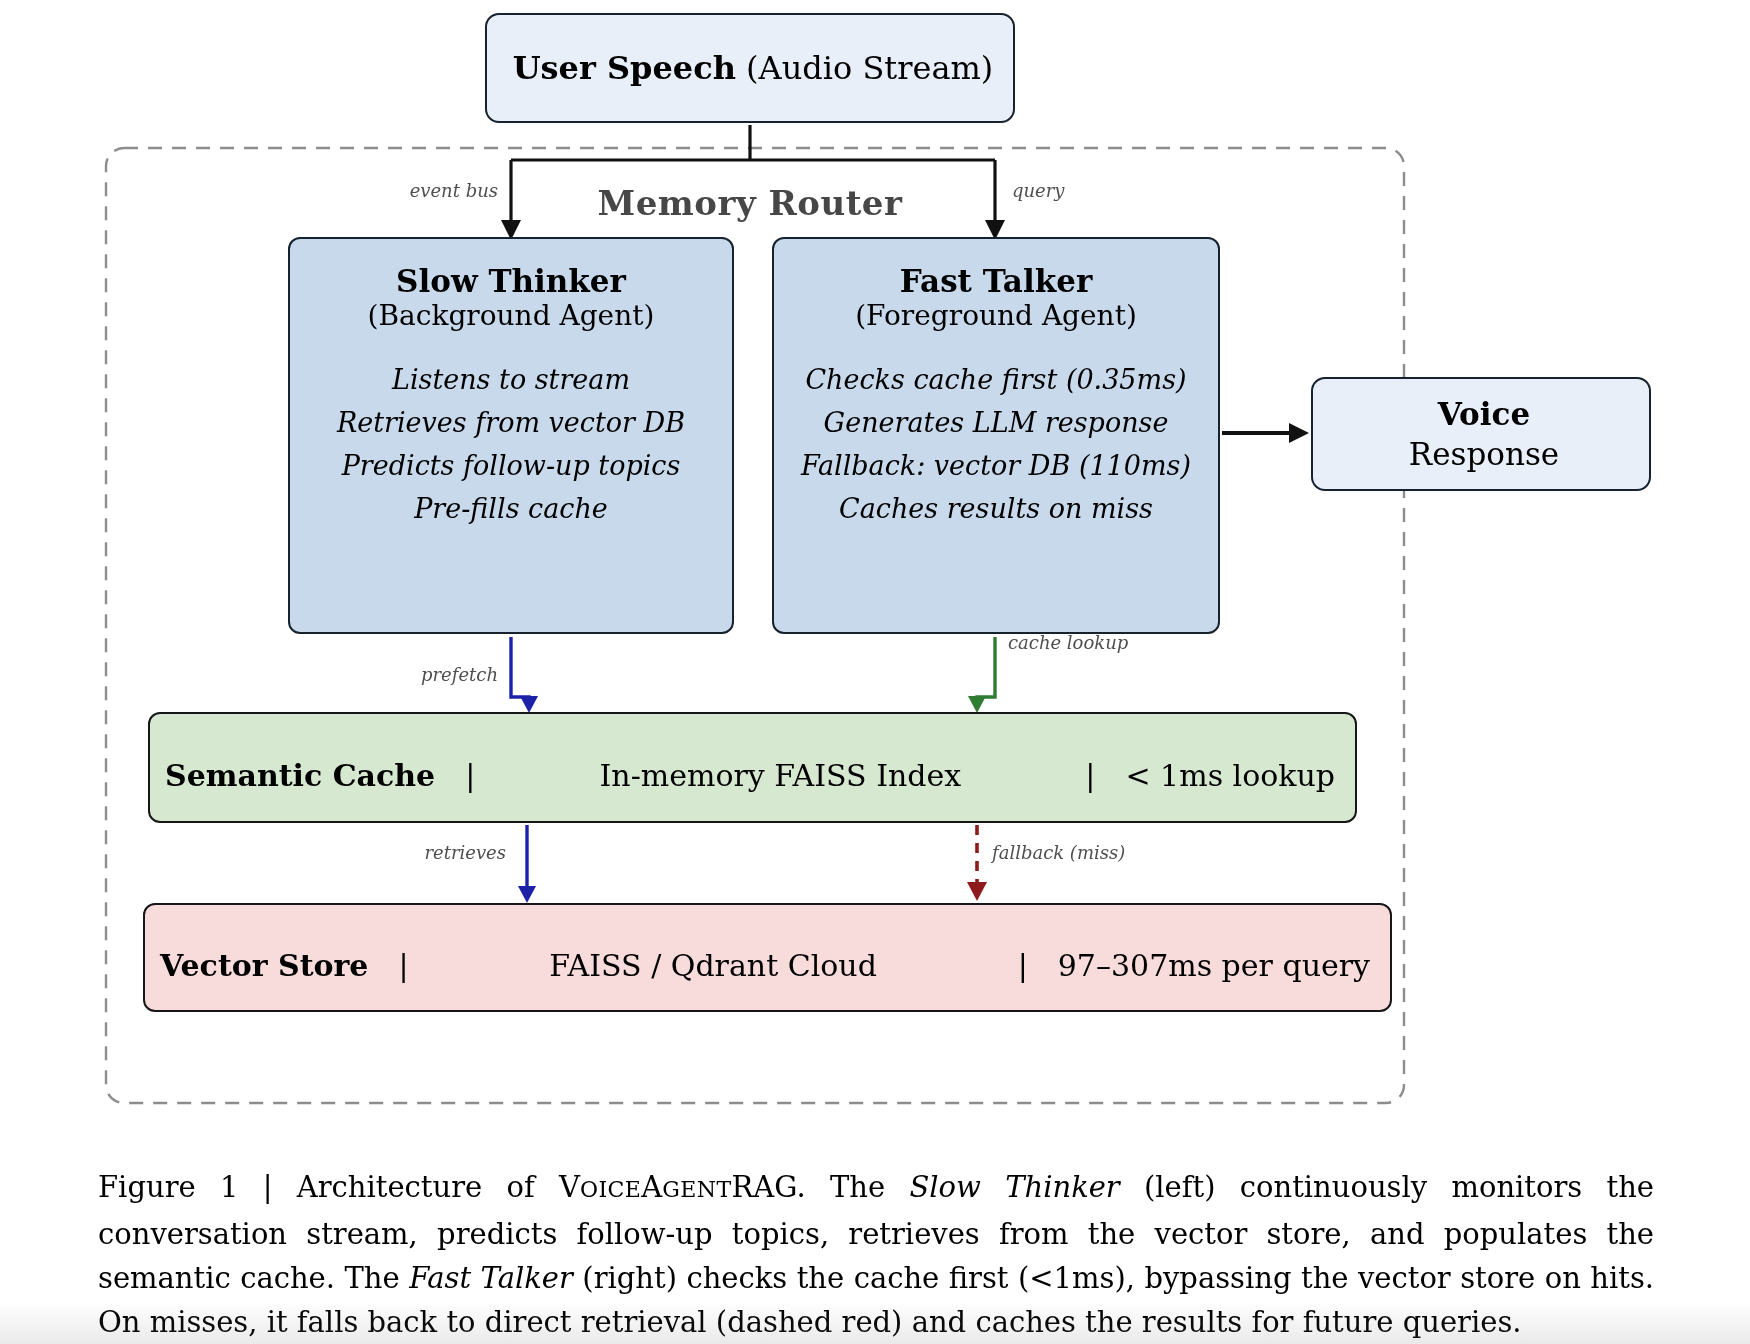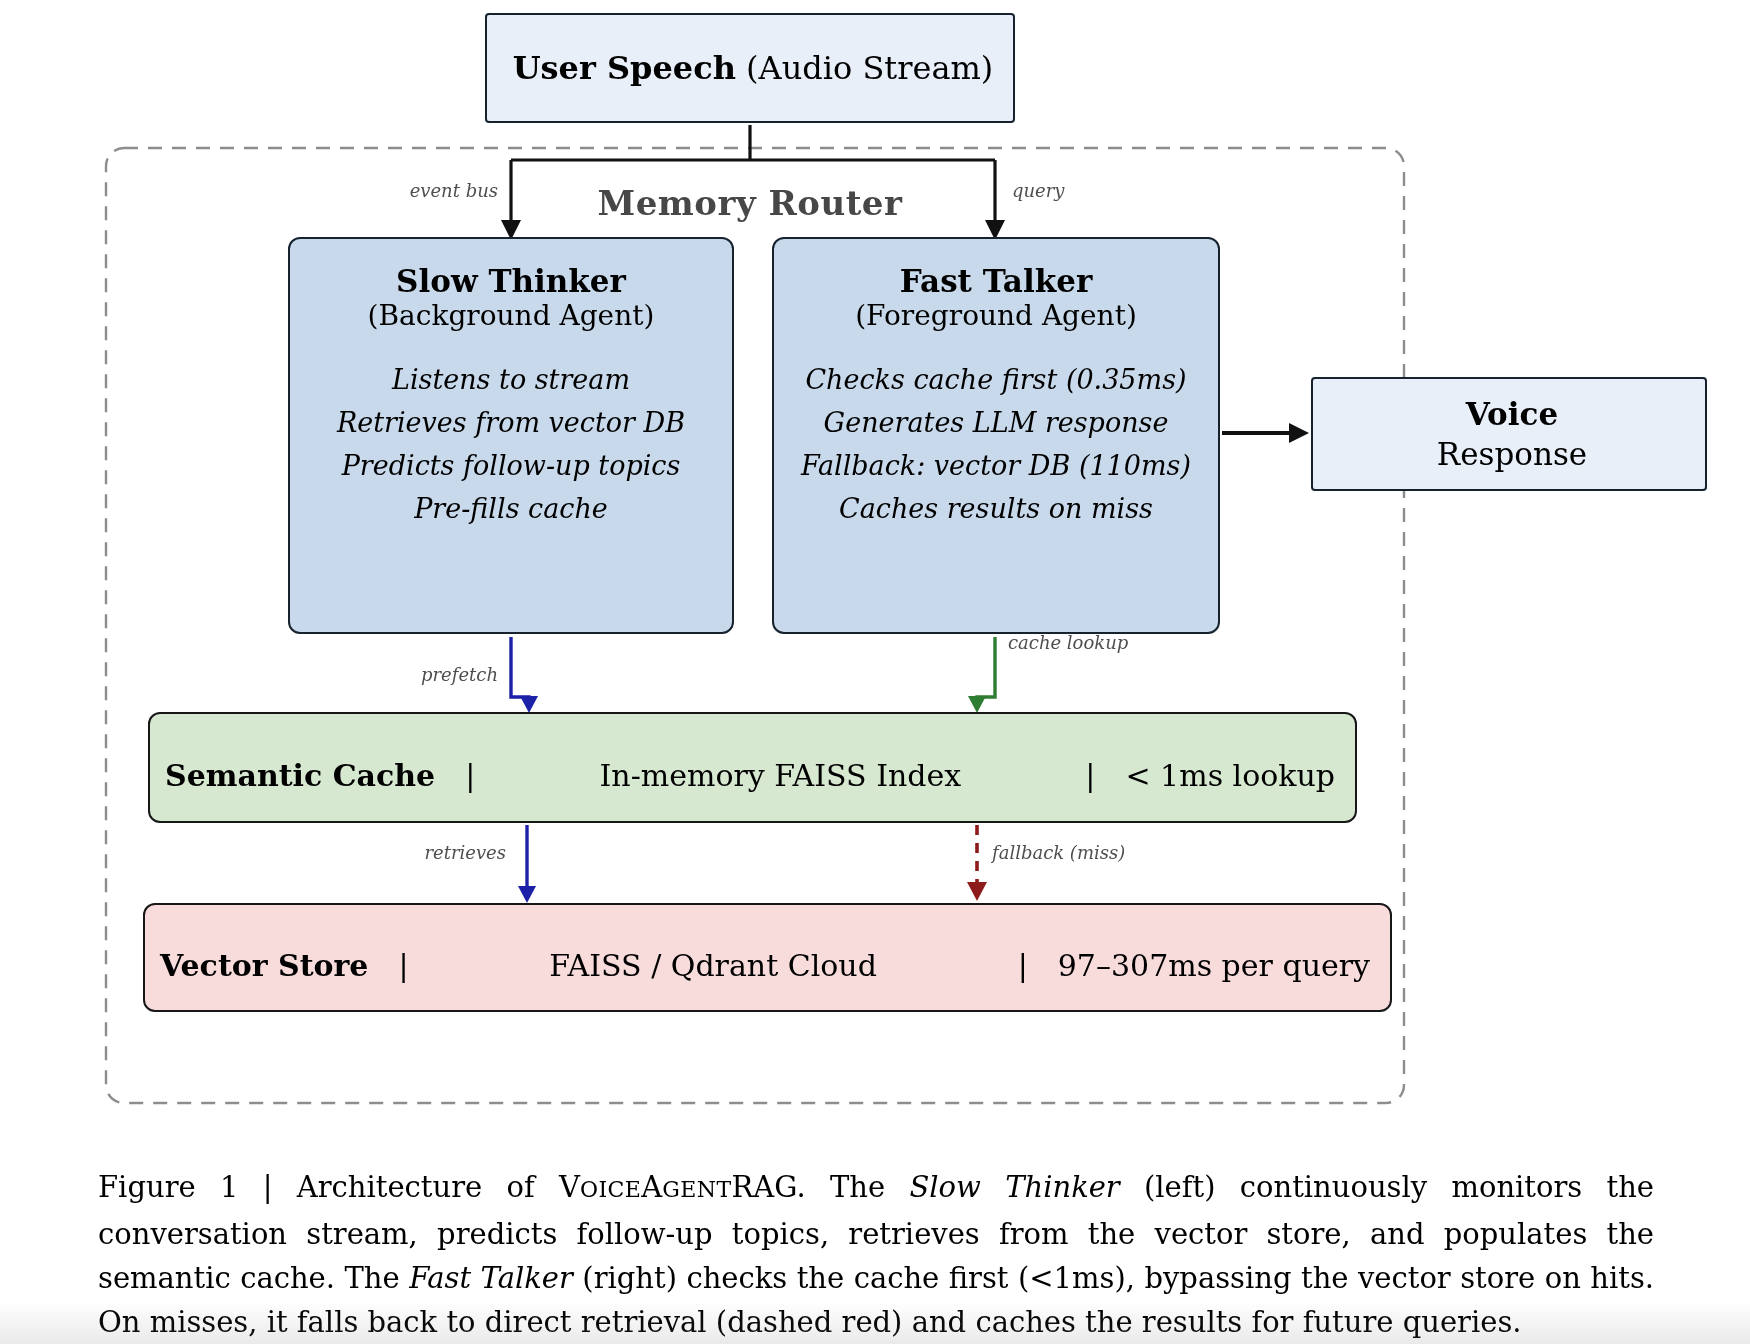--- a/index.html
+++ b/index.html
@@ -7,23 +7,23 @@
     --ink:#16222e; --arrow-black:#111111; --arrow-blue:#1c21a8; --arrow-green:#2e7d32;
     --arrow-red:#8e1b1b; --label-gray:#4f4f4f;
   }
   html,body{margin:0;padding:0;background:#ffffff;}
   .canvas{
     position:relative;width:1750px;height:1344px;overflow:hidden;background:#ffffff;
     font-family:"DejaVu Serif","Liberation Serif",serif;color:#000;
   }
   svg.layer{position:absolute;left:0;top:0;width:1750px;height:1344px;}
   .box{position:absolute;box-sizing:border-box;border:2.5px solid var(--ink);}
-  .io-box{background:var(--io-fill);border-radius:4px;display:flex;align-items:center;justify-content:center;padding-left:6px;}
+  .io-box{background:var(--io-fill);border-radius:14px;display:flex;align-items:center;justify-content:center;padding-left:6px;}
   .user-speech{left:485px;top:13px;width:530px;height:110px;font-size:32px;}
-  .voice{left:1311px;top:377px;width:396px;height:114px;font-size:31px;flex-direction:column;line-height:40px;text-align:right;}
+  .voice{left:1311px;top:377px;width:340px;height:114px;font-size:31px;flex-direction:column;line-height:40px;text-align:right;}
   .agent{background:var(--agent-fill);border-radius:12px;text-align:center;}
   .slow{left:288px;top:237px;width:446px;height:397px;}
   .fast{left:772px;top:237px;width:448px;height:397px;}
   .agent-title{font-weight:bold;font-size:31px;margin-top:24px;}
   .agent-sub{font-size:28px;margin-top:0;}
   .agent-lines{margin-top:26px;font-style:italic;font-size:27px;line-height:43px;}
   .bar{
     position:absolute;box-sizing:border-box;border:2.5px solid #171717;border-radius:12px;
     display:flex;align-items:center;justify-content:space-between;font-size:30px;
     padding:16px 20px 0 15px;

